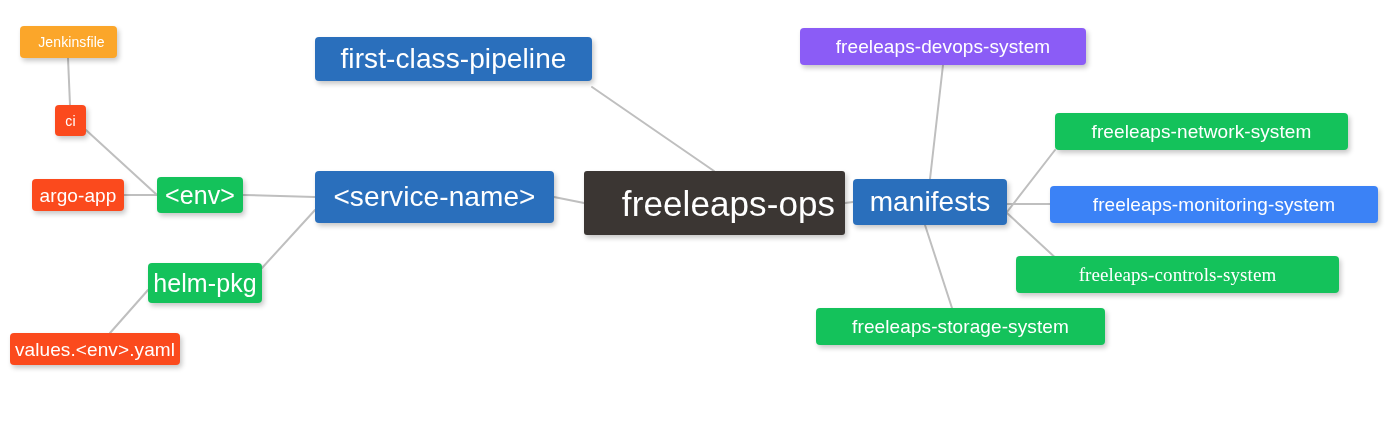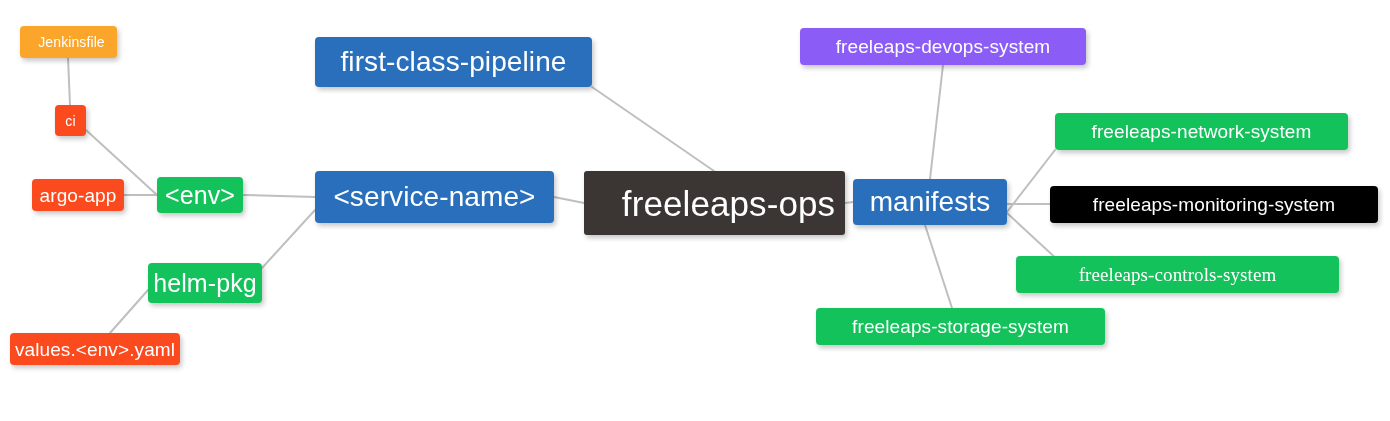--- a/index.html
+++ b/index.html
@@ -65,21 +65,21 @@
       <path d="M 1007 213 L 1060 262" stroke="#bfbfbf" stroke-width="2" fill="none" stroke-linecap="round"></path>
       <path d="M 925 225 L 952 308" stroke="#bfbfbf" stroke-width="2" fill="none" stroke-linecap="round"></path>
     </svg>
   <div id="node-layer">
       <div class="node lvl-root" style="left: 584px; top: 171px; width: 261px; height: 64px; background: rgb(59, 54, 51); padding-left: 28px;">
         <span>freeleaps-ops</span>
       </div>
       <div class="node lvl-1" style="left: 315px; top: 171px; width: 239px; height: 52px; background: rgb(42, 111, 188);">
         <span>&lt;service-name&gt;</span>
       </div>
-      <div class="node lvl-1" style="left: 315px; top: 37px; width: 277px; height: 50px; background: rgb(42, 111, 188);">
+      <div class="node lvl-1" style="left: 315px; top: 37px; width: 277px; height: 44px; background: rgb(42, 111, 188);">
         <span>first-class-pipeline</span>
       </div>
       <div class="node lvl-1" style="left: 853px; top: 179px; width: 154px; height: 46px; background: rgb(42, 111, 188);">
         <span>manifests</span>
       </div>
       <div class="node lvl-2" style="left: 157px; top: 177px; width: 86px; height: 36px; background: rgb(20, 194, 91);">
         <span>&lt;env&gt;</span>
       </div>
       <div class="node lvl-2" style="left: 148px; top: 263px; width: 114px; height: 40px; background: rgb(20, 194, 91);">
         <span>helm-pkg</span>
@@ -95,21 +95,21 @@
       </div>
       <div class="node lvl-3" style="left: 10px; top: 333px; width: 170px; height: 32px; background: rgb(251, 74, 29);">
         <span>values.&lt;env&gt;.yaml</span>
       </div>
       <div class="node lvl-3" style="left: 800px; top: 28px; width: 286px; height: 37px; background: #8b5cf6;">
         <span>freeleaps-devops-system</span>
       </div>
       <div class="node lvl-3" style="left: 1055px; top: 113px; width: 293px; height: 37px; background: rgb(20, 194, 91); text-align: center;">
         <span>freeleaps-network-system</span>
       </div>
-      <div class="node lvl-3" style="left: 1050px; top: 186px; width: 328px; height: 37px; background: #000000;">
+      <div class="node lvl-3" style="left: 1050px; top: 186px; width: 328px; height: 37px; background: #3b82f6;">
         <span>freeleaps-monitoring-system</span>
       </div>
       <div class="node lvl-3" style="left: 1016px; top: 256px; width: 323px; height: 37px; background: rgb(20, 194, 91); font-family: Liberation Serif, serif;">
         <span>freeleaps-controls-system</span>
       </div>
       <div class="node lvl-3" style="left: 816px; top: 308px; width: 289px; height: 37px; background: rgb(20, 194, 91);">
         <span>freeleaps-storage-system</span>
       </div>
     </div>
 </div>

